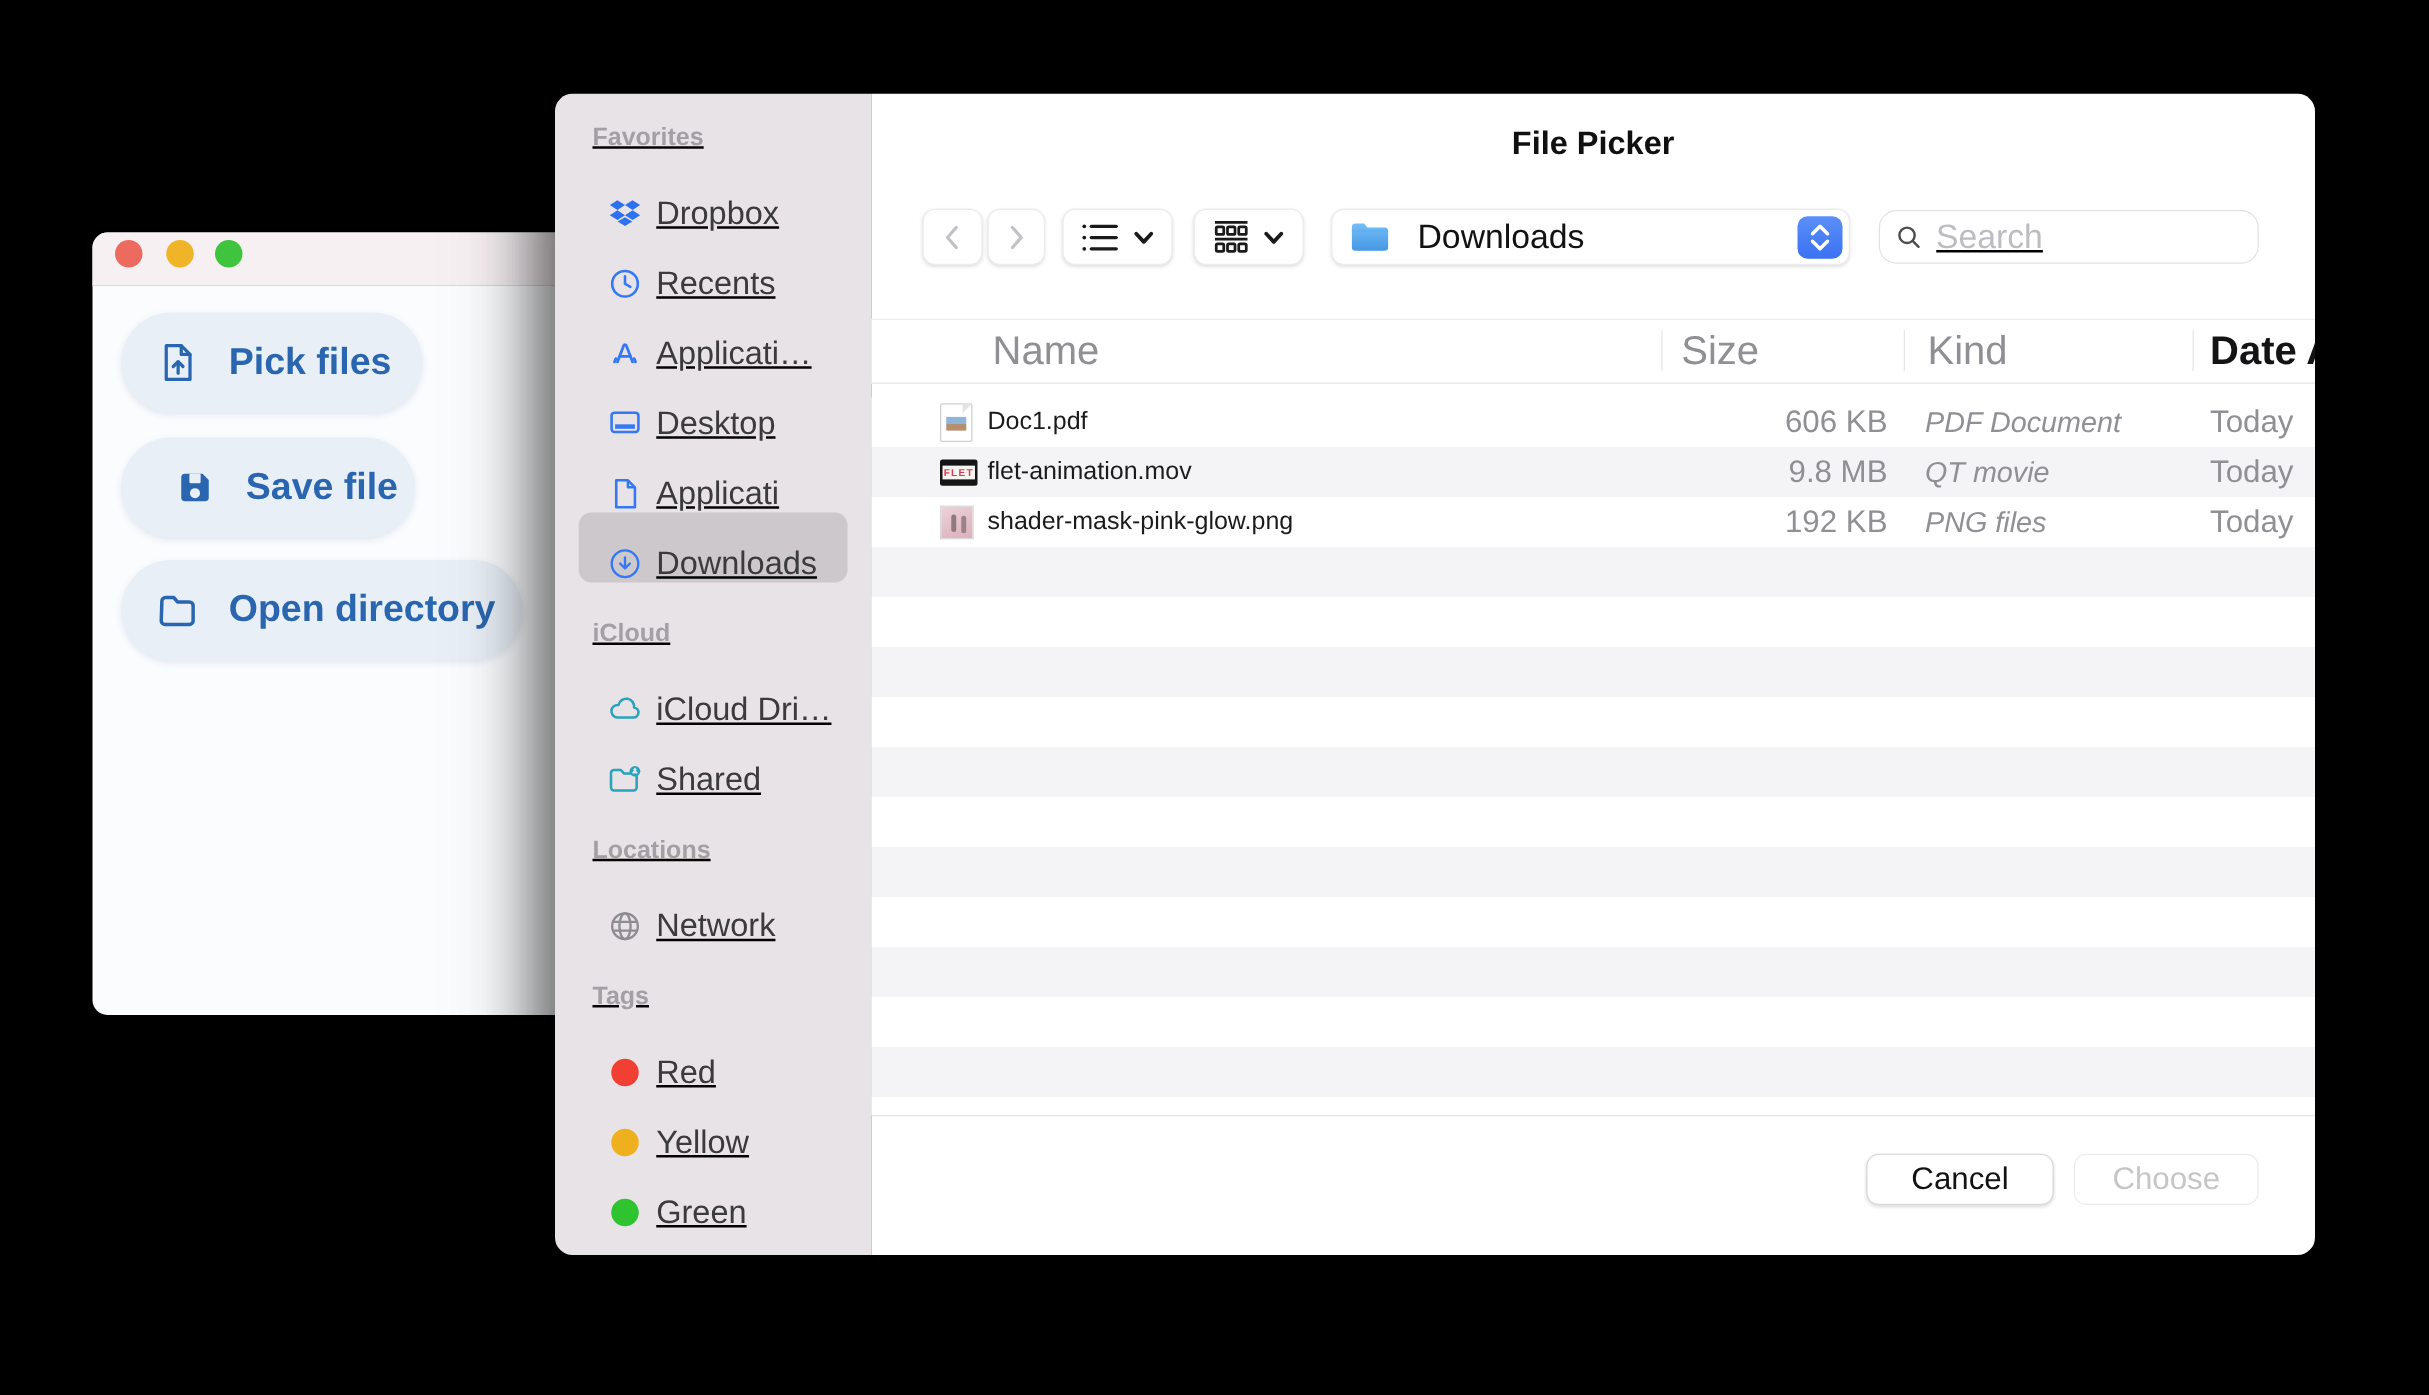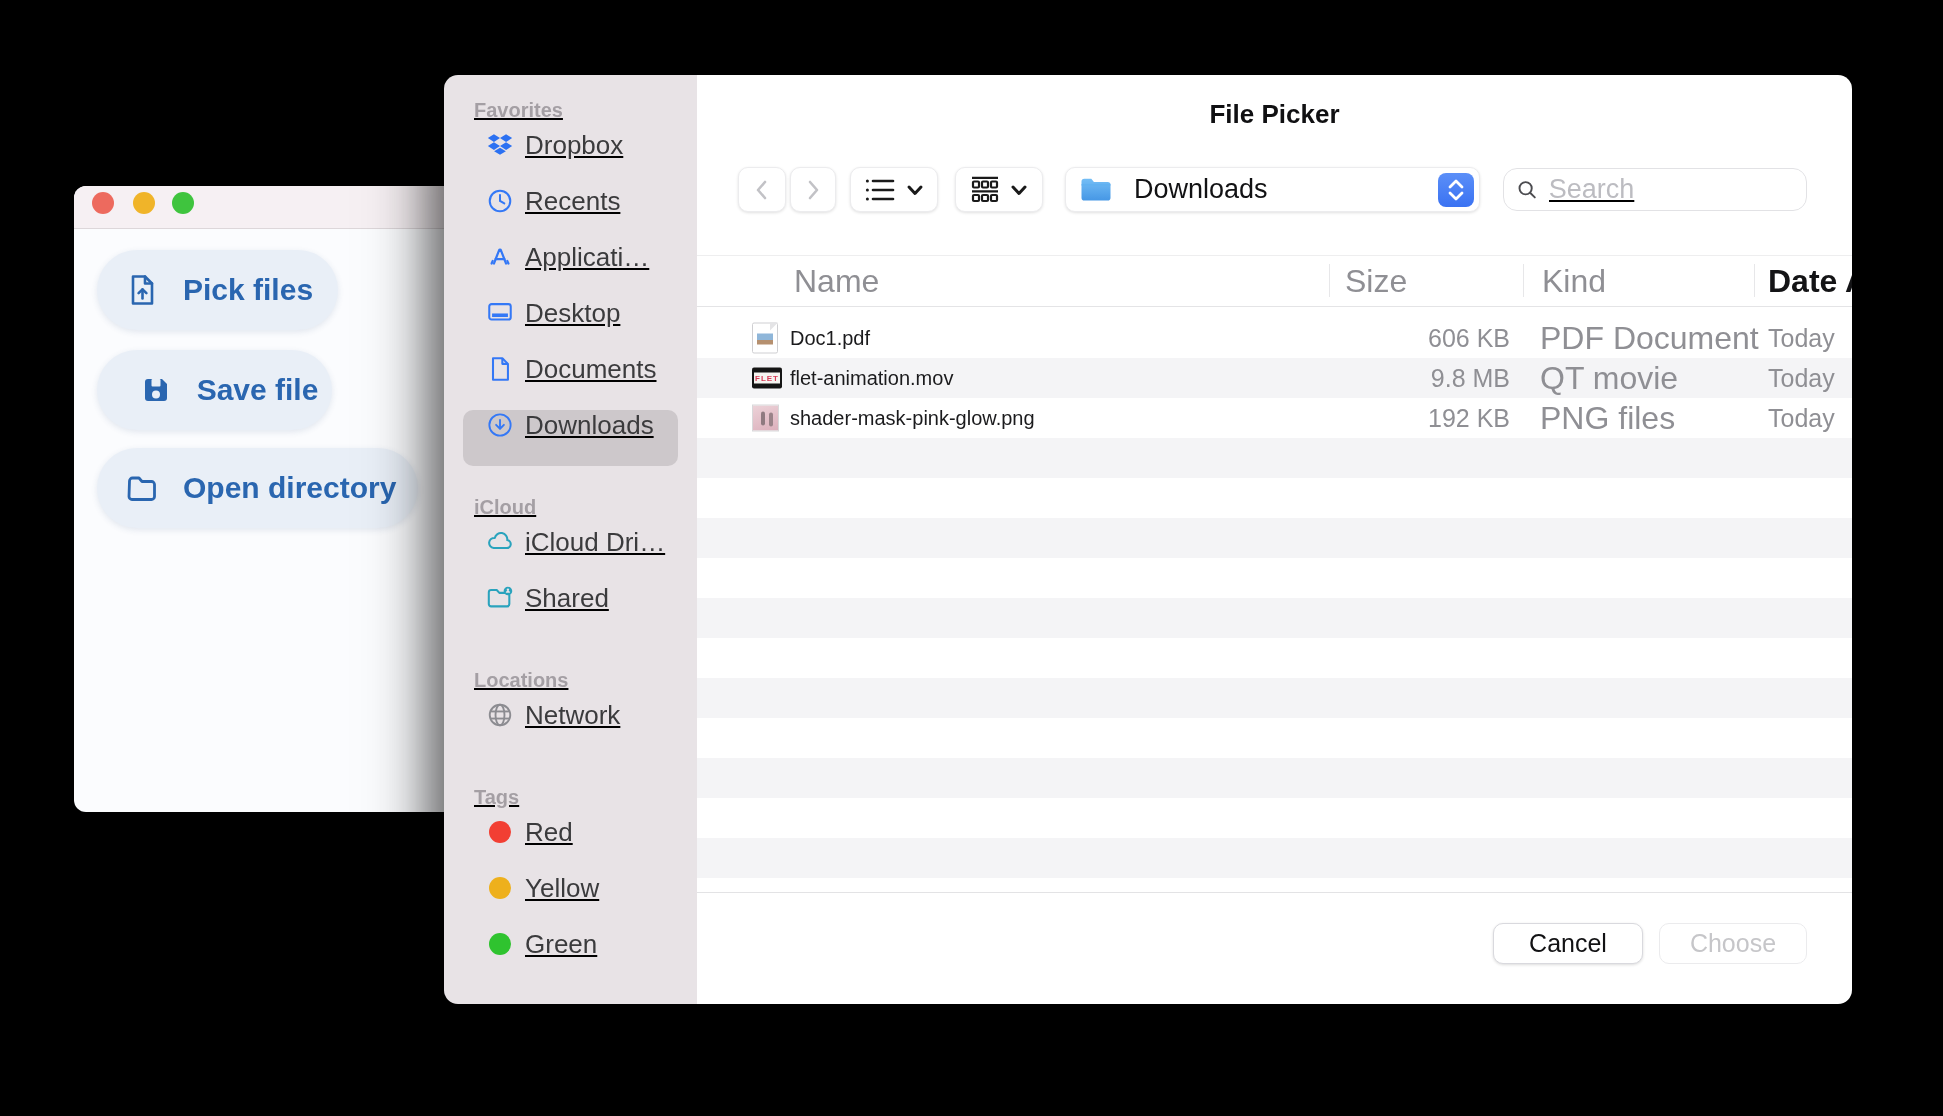--- a/index.html
+++ b/index.html
@@ -42,21 +42,21 @@
   }
   #sidebar{
     width:253px;flex:0 0 253px;background:#e8e3e6;border-radius:14px 0 0 14px;
     padding-top:24px;box-sizing:border-box;overflow:hidden;text-decoration:underline;
   }
   .sb-label{
     margin:0 0 8px 30px;font-size:20px;font-weight:700;color:#a49fa4;
   }
   .sb-label.sb-later{margin-top:30px;}
   .sb-item{
-    height:56px;margin:0 19px;border-radius:10px;display:flex;align-items:flex-start;
+    height:56px;margin:0 19px;border-radius:10px;display:flex;align-items:flex-end;
     gap:10px;padding-left:22px;font-size:26px;color:#3b3b3d;cursor:default;white-space:nowrap;
   }
   .sb-item.selected{background:#cdc8cb;}
   .sb-ic{width:30px;height:30px;flex:0 0 30px;display:flex;align-items:center;justify-content:center;}
   .dot{width:22px;height:22px;border-radius:50%;display:inline-block;}
 
   #main{
     flex:1;background:#fff;border-radius:0 14px 14px 0;position:relative;overflow:hidden;
   }
   .dlg-title{
@@ -99,21 +99,21 @@
   .th-sep{position:absolute;top:8px;height:33px;width:1px;background:#e7e7e9;}
 
   .stripes{
     position:absolute;top:243px;left:0;right:0;height:574px;
     background:repeating-linear-gradient(to bottom,#fff 0 40px,#f4f4f6 40px 80px);
   }
   .trow{position:absolute;left:0;right:0;height:40px;}
   .trow span{position:absolute;top:50%;transform:translateY(-50%);white-space:nowrap;}
   .fname{left:93px;font-size:20px;color:#1b1b1d;}
   .fsize{left:500px;width:313px;text-align:right;font-size:25px;color:#8f8f94;}
-  .fkind{left:843px;font-size:32px;color:#8f8f94;}
+  .fkind{left:843px;font-size:23px;color:#8f8f94;font-style:italic;}
   .fdate{left:1071px;font-size:25px;color:#8f8f94;}
   .fi{position:absolute;left:55px;top:50%;transform:translateY(-50%);box-sizing:border-box;}
   .fi-pdf{width:26px;height:31px;background:#fff;border:1px solid #cfcfd2;border-radius:2px;}
   .fi-pdf:before{content:"";position:absolute;right:-1px;top:-1px;border-left:8px solid #e4e4e6;border-bottom:8px solid transparent;}
   .fi-pdf:after{content:"";position:absolute;left:4px;right:4px;top:10px;height:11px;
     background:linear-gradient(#8fb6d9 0 55%,#b5906f 55% 100%);}
   .fi-mov{width:30px;height:21px;background:#151515;border-radius:2px;display:flex;align-items:center;justify-content:center;}
   .mov-strip{position:static!important;display:block;width:26px;height:11px;background:#f6f4f0;
     font-size:8px;line-height:11px;font-weight:700;color:#d63a55;text-align:center;letter-spacing:1px;transform:none!important;}
   .fi-png{width:27px;height:27px;border:1px solid #d8d8da;background:linear-gradient(160deg,#ecd2d8,#dcb0bc);}
@@ -213,21 +213,21 @@
       <span>Desktop</span>
     </div>
 
     <div class="sb-item">
       <span class="sb-ic">
         <svg width="28" height="28" viewBox="0 0 30 30" fill="none" stroke="#3478f6" stroke-width="2.2" stroke-linejoin="round">
           <path d="M7.5 3.5 h10 l6 6 v17 h-16 z"></path>
             <path d="M17.5 3.5 v6 h6"></path>
         </svg>
       </span>
-      <span>Documents</span>
+      <span>Applicati</span>
     </div>
 
     <div class="sb-item selected">
       <span class="sb-ic">
         <svg width="28" height="28" viewBox="0 0 30 30" fill="none" stroke="#3478f6" stroke-width="2" stroke-linecap="round" stroke-linejoin="round">
           <circle cx="15" cy="15" r="11.4"></circle>
             <path d="M15 9.5 v9"></path>
             <path d="M10.8 14.8 L15 19 L19.2 14.8"></path>
         </svg>
       </span>

